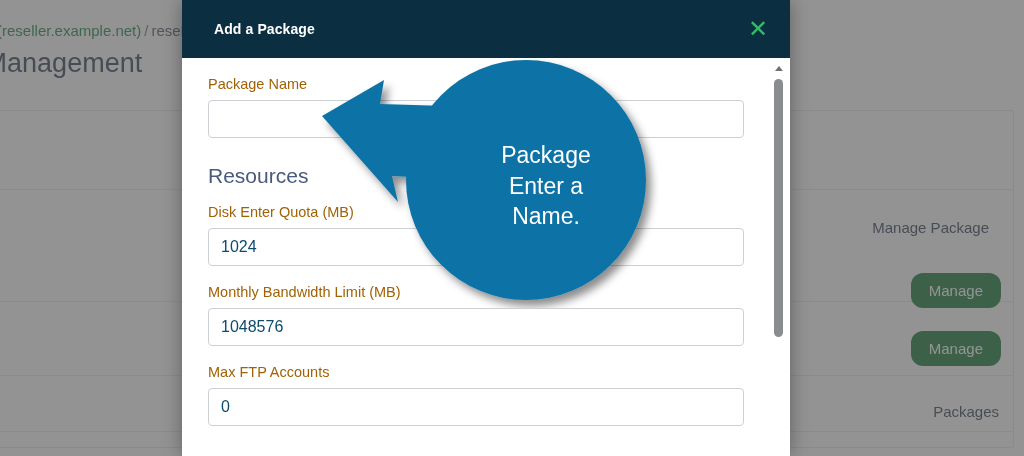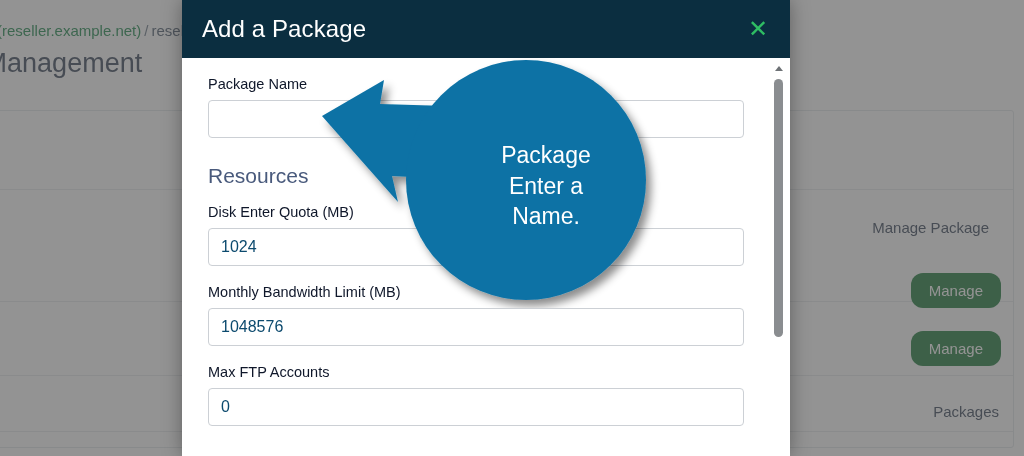--- a/index.html
+++ b/index.html
@@ -115,23 +115,24 @@
     height: 58px;
     background: #0b2e40;
     color: #ffffff;
     display: flex;
     align-items: center;
     justify-content: space-between;
     padding: 0 20px;
     flex: none;
   }
   .modal-title {
-    font-size: 24px;
-    font-weight: normal;
+    font-size: 14px;
+    font-weight: bold;
     letter-spacing: 0.1px;
+    margin-left: 12px;
   }
   .modal-close {
     color: #2fbd63;
     font-size: 24px;
     line-height: 1;
     cursor: pointer;
     font-weight: 300;
     padding: 0 2px;
     user-select: none;
   }
@@ -148,21 +149,21 @@
     inset: 0;
     padding: 18px 40px 0 26px;
     box-sizing: border-box;
   }
 
   .field { margin-bottom: 18px; }
 
   .field-label {
     display: block;
     font-size: 14.5px;
-    color: #0f172a;
+    color: #a16207;
     margin-bottom: 8px;
   }
 
   .field-input {
     display: block;
     width: 536px;
     height: 38px;
     box-sizing: border-box;
     border: 1px solid #ccd0d5;
     border-radius: 4px;

